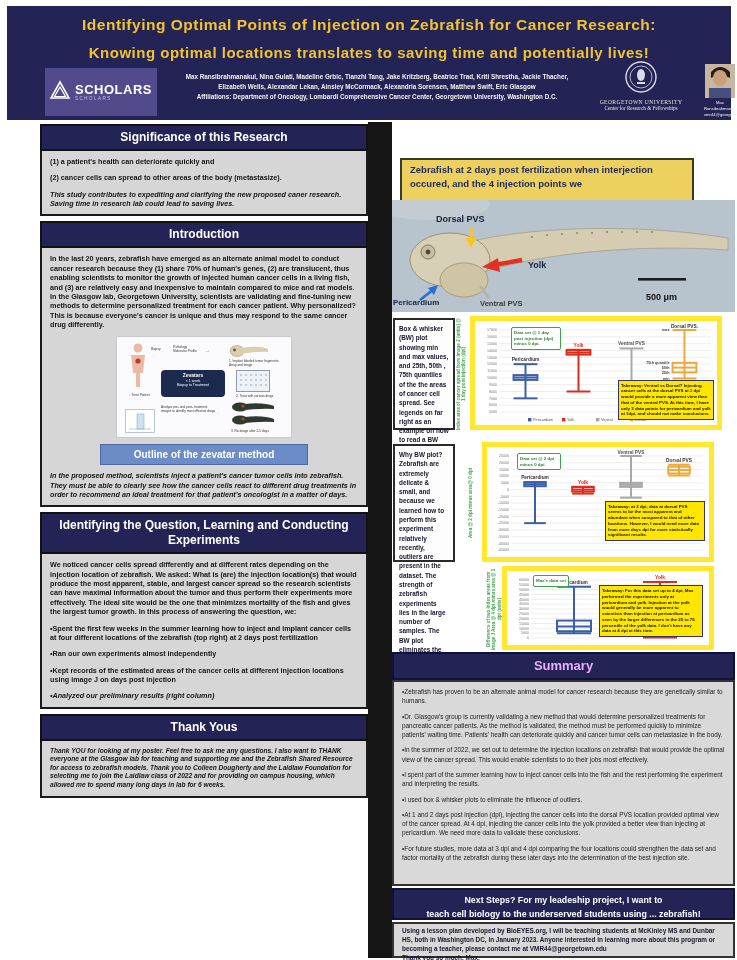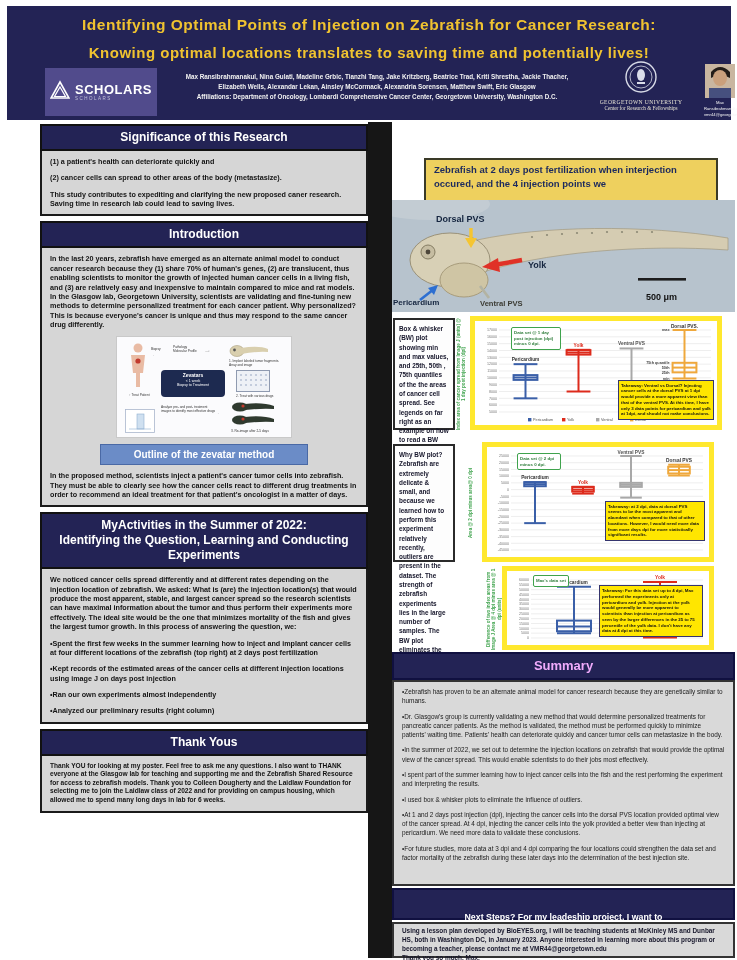--- a/index.html
+++ b/index.html
@@ -27,21 +27,21 @@
   .divider{position:absolute;left:368px;top:122px;width:24px;height:836px;background:#161616;}
   #lcol{position:absolute;left:40px;top:124px;width:328px;}
   #rcol{position:absolute;left:392px;top:122px;width:343px;height:836px;}
 
   
   .sec-h{background:#232355;border:2px solid #111;color:#fff;text-align:center;
     font-weight:bold;font-size:12px;padding:4px 2px;line-height:1.25;}
   .sec-b{background:#d6d6d6;border:2px solid #1a1a1a;border-top:none;color:#141414;
     font-weight:bold;font-size:7.2px;line-height:1.3;padding:6px 8px;}
   .sec-b p{margin:0 0 7px 0;}
-  .sec-b p:last-child{margin-bottom:0;}
+  .sec-b p:last-child{margin-bottom:0;font-style:italic;}
   .gap{height:5px;}
   .blt::before{content:"\2022";}
   .blt{margin:0 0 7px 0;}
 
   
   .zfig{position:relative;width:176px;height:102px;margin:3px auto 3px auto;background:#fbfbfd;
     border:1px solid #c9c9c9;font-weight:normal;}
   .zl{position:absolute;color:#333;font-size:3.2px;line-height:1.25;}
   .zev{position:absolute;left:44px;top:33px;width:64px;height:27px;background:#1d2a50;border-radius:4px;
     color:#fff;text-align:center;line-height:1.3;padding-top:2px;}
@@ -49,42 +49,42 @@
   .zev .b{font-size:3.6px;}
   .plate{position:absolute;left:119px;top:33px;width:34px;height:22px;background:#eef1f6;
     border:1px solid #8f9ab0;}
   .caption-blue{width:208px;margin:6px auto 6px auto;background:#6b8cc7;border:1px solid #4a69a5;
     color:#fff;text-align:center;font-size:10px;font-weight:bold;padding:3px 2px;}
 
   
   .r-h{position:absolute;left:4px;top:2px;width:334px;height:28px;background:#232355;border:2px solid #101040;
     border-radius:8px;color:#fff;font-weight:bold;font-size:13.5px;text-align:center;line-height:24px;}
   .ynote{position:absolute;left:8px;top:36px;width:294px;height:56px;background:#eed05e;border:2px solid #3a3a28;
-    color:#1c2a5e;font-weight:bold;font-size:9.5px;line-height:1.5;padding:3px 8px;margin-left:24px;}
+    color:#1c2a5e;font-weight:bold;font-size:9.5px;line-height:1.5;padding:3px 8px;}
   .fishwrap{position:absolute;left:0;top:78px;width:343px;height:112px;background:#b7c3cd;}
   .flabel{position:absolute;font-weight:bold;color:#15253f;}
 
   .sidebox{position:absolute;background:#fdfdfd;border:2px solid #2a2a2a;color:#15152a;
     font-weight:bold;font-size:6.4px;line-height:1.45;padding:4px;}
   .ylab{position:absolute;writing-mode:vertical-rl;transform:rotate(180deg);color:#3fa34d;
     font-size:4.6px;font-weight:bold;text-align:center;line-height:1.15;}
   .chartbox{position:absolute;background:#ffffff;border:5px solid #ffe82e;}
   .ccanvas{position:absolute;left:0;top:0;right:0;bottom:0;}
   .gnote{position:absolute;background:#fff;border:1.4px solid #3fa34d;color:#2e7d3a;
     font-size:4.4px;font-weight:bold;line-height:1.3;padding:2px;border-radius:2px;}
   .takeaway{position:absolute;background:#ffe600;border:1.6px solid #35356e;color:#111;
     font-size:4.4px;font-weight:bold;line-height:1.3;padding:2px;}
 
   .sum-h{position:absolute;left:0;top:530px;width:343px;height:28px;background:#232355;border:2px solid #101040;
     color:#f0abfc;font-weight:bold;font-size:13px;text-align:center;line-height:24px;}
   .sum-b{position:absolute;left:0;top:558px;width:343px;height:206px;background:#d9d9d9;border:2px solid #333;
     color:#1a1a1a;font-size:6.4px;line-height:1.45;padding:5px 8px;font-weight:500;}
   .sum-b .blt{margin:0 0 6px 0;}
   .next{position:absolute;left:0;top:766px;width:343px;height:32px;background:#232355;border:2px solid #101040;
-    color:#fff;font-weight:bold;font-size:8.8px;text-align:center;line-height:1.6;padding-top:20px;}
+    color:#fff;font-weight:bold;font-size:8.8px;text-align:center;line-height:1.6;padding-top:3px;}
   .contact{position:absolute;left:0;top:800px;width:343px;height:36px;background:#d9d9d9;border:2px solid #333;
     color:#15152a;font-weight:bold;font-size:6.4px;line-height:1.4;padding:3px 8px;}
 </style>
 </head>
 <body>
 
 <div id="poster">
 
   <div class="hdr">
     <div class="hdr-title t1">Identifying Optimal Points of Injection on Zebrafish for Cancer Research:</div>
@@ -219,28 +219,27 @@
         <div class="zl" style="left:114px;top:92px;width:58px;">3. Re-image after 2-5 days</div>
       </div>
 
       <div class="caption-blue">Outline of the zevatar method</div>
       <p>In the proposed method, scientists inject a patient's cancer tumor cells into zebrafish. They must be able to clearly see how the cancer cells react to different drug treatments in order to recommend an ideal treatment for that patient's oncologist in a matter of days.</p>
     </div>
 
     <div class="gap"></div>
 
     <div class="sec-h">
-      <div>MyActivities in the Summer of 2022:</div>
       <div>Identifying the Question, Learning and Conducting Experiments</div>
     </div>
     <div class="sec-b">
       <p>We noticed cancer cells spread differently and at different rates depending on the injection location of zebrafish. We asked: What is (are) the injection location(s) that would produce the most apparent, stable, and largest cancer spread so the research scientists can have maximal information about the tumor and thus perform their experiments more effectively. The ideal site would be the one that minimizes mortality of the fish and gives the largest tumor growth. In this process of answering the question, we:</p>
       <p class="blt">Spent the first few weeks in the summer learning how to inject and implant cancer cells at four different locations of the zebrafish (top right) at 2 days post fertilization</p>
+      <p class="blt">Ran our own experiments almost independently</p>
       <p class="blt">Kept records of the estimated areas of the cancer cells at different injection locations using image J on days post injection</p>
-      <p class="blt">Ran our own experiments almost independently</p>
       <p class="blt">Analyzed our preliminary results (right column)</p>
     </div>
 
     <div class="gap"></div>
 
     <div class="sec-h">Thank Yous</div>
     <div class="sec-b" style="font-size:6.6px;">
       <p>Thank YOU for looking at my poster.  Feel free to ask me any questions.  I also want to THANK everyone at the Glasgow lab for teaching and supporting me and the Zebrafish Shared Resource for access to zebrafish models. Thank you to Colleen Dougherty and the Laidlaw Foundation for selecting me to join the Laidlaw class of 2022 and for providing on campus housing, which allowed me to spend many long days in lab for 6 weeks.</p>
     </div>
   </div>

